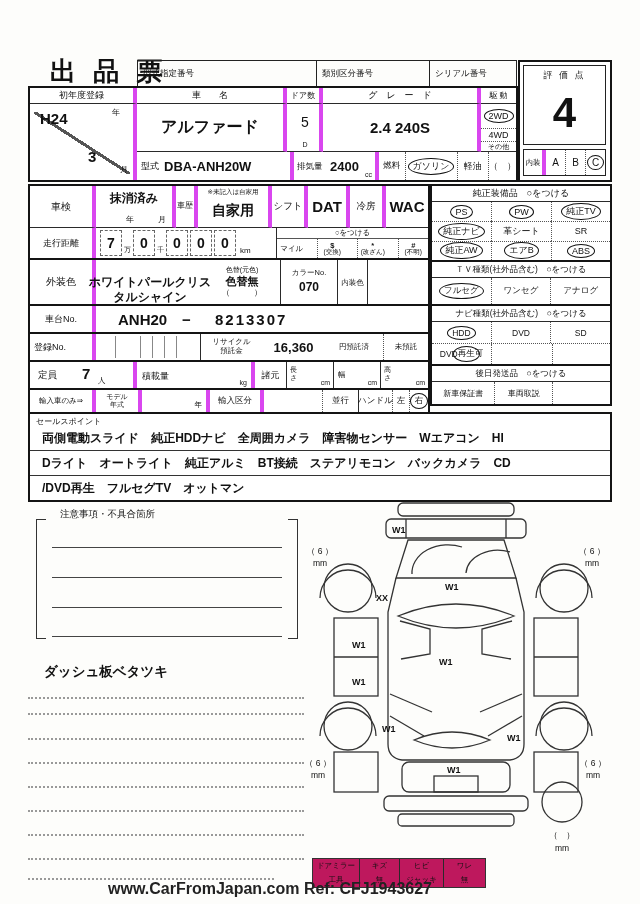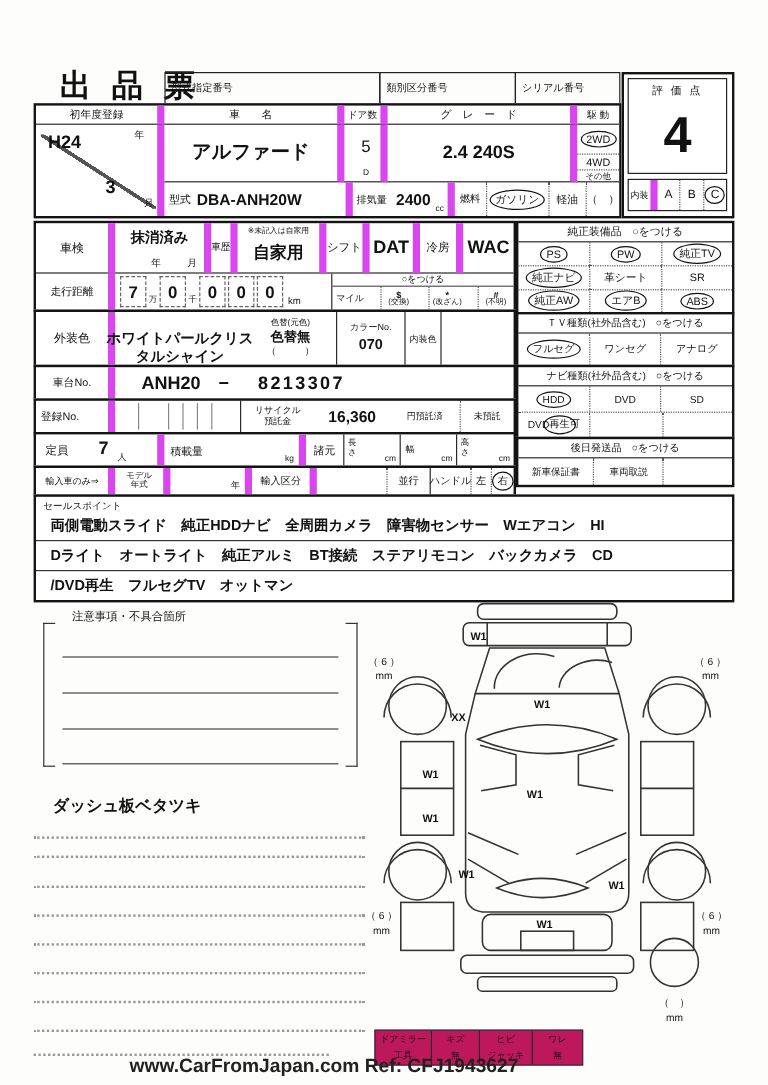--- a/index.html
+++ b/index.html
@@ -2,21 +2,21 @@
 <html lang="ja"><head>
 <meta charset="utf-8">
 <style>
   html,body{margin:0;padding:0;background:#ffffff;}
   body{font-family:"Liberation Sans","DejaVu Sans",sans-serif;color:#111;}
   .sheet{position:relative;width:640px;height:904px;background:#fdfdfb;overflow:hidden;}
   .abs{position:absolute;box-sizing:border-box;}
   .c{display:flex;align-items:center;justify-content:center;white-space:nowrap;}
   .col{display:flex;flex-direction:column;align-items:center;justify-content:center;white-space:nowrap;}
   .blk{border:2px solid #141414;background:#fff;}
-  .br{border-right:6px solid #d946ef;}
+  .br{border-right:4px solid #d946ef;}
   .bb{border-bottom:1px solid #2a2a2a;}
   .bl{border-left:1px solid #2a2a2a;}
   .dl{border-left:1px dotted #555;}
   .dt{border-top:1px dotted #555;}
   .bold{font-weight:bold;}
   .f65{font-size:6.5px;}.f7{font-size:7px;}.f75{font-size:7.5px;}.f8{font-size:8px;}
   .f85{font-size:8.5px;}.f9{font-size:9px;}.f95{font-size:9.5px;}.f10{font-size:10px;}
   .f11{font-size:11px;}.f12{font-size:12px;}.f13{font-size:13px;}.f14{font-size:14px;}
   .f15{font-size:15px;}
   .maru{position:relative;}

